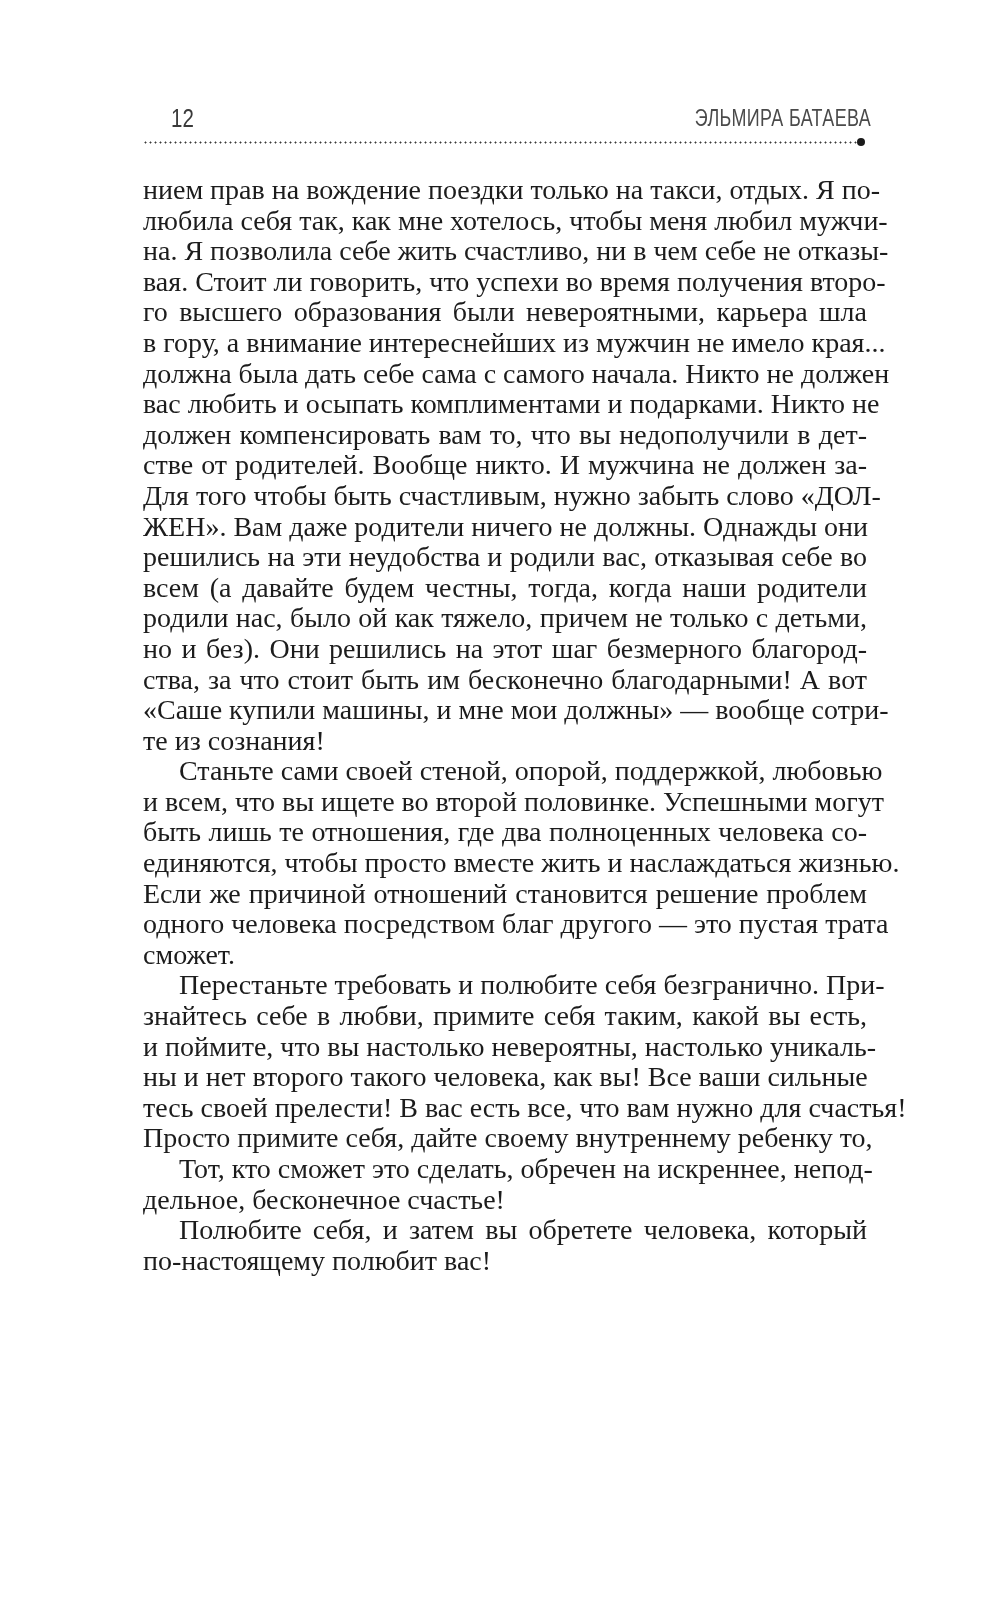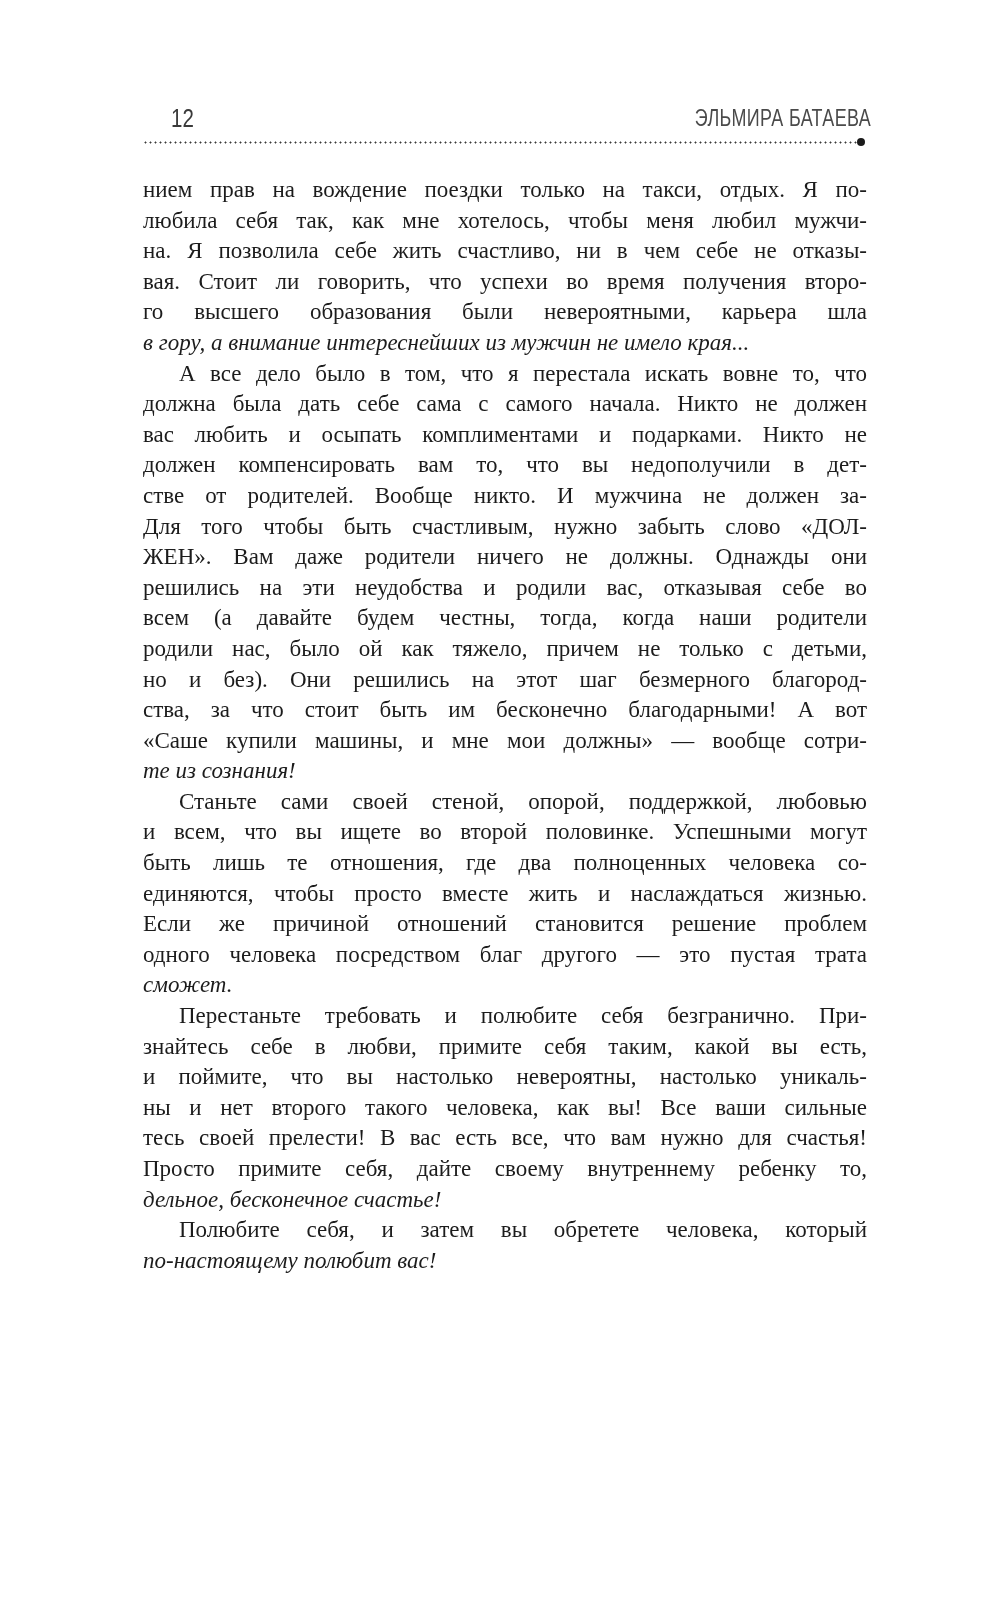--- a/index.html
+++ b/index.html
@@ -64,35 +64,34 @@
       height: 8px;
       border-radius: 50%;
       background: #1a1a1a;
     }
     .body-text {
       position: absolute;
       left: 143px;
       top: 175px;
       width: 724px;
       font-family: "Liberation Serif", serif;
-      font-size: 23px;
+      font-size: 28px;
       line-height: 30.6px;
       color: #1c1c1c;
     }
     .line {
       display: block;
       white-space: nowrap;
       text-align: justify;
       text-align-last: justify;
       height: 30.6px;
       overflow: visible;
     }
     .line.last {
       text-align-last: left;
-      font-style: italic;
     }
     .line.indent {
       text-indent: 36px;
     }
   </style>
 </head>
 <body>
 
 <div class="page-header">
   <span class="page-number">12</span>
@@ -104,21 +103,20 @@
 <div class="body-text" id="body-text">
     <div class="paragraph">
       <span class="line">нием прав на вождение поездки только на такси, отдых. Я по-</span>
       <span class="line">любила себя так, как мне хотелось, чтобы меня любил мужчи-</span>
       <span class="line">на. Я позволила себе жить счастливо, ни в чем себе не отказы-</span>
       <span class="line">вая. Стоит ли говорить, что успехи во время получения второ-</span>
       <span class="line">го высшего образования были невероятными, карьера шла</span>
       <span class="line last">в гору, а внимание интереснейших из мужчин не имело края...</span>
     </div>
     <div class="paragraph">
-      <span class="line indent">А все дело было в том, что я перестала искать вовне то, что</span>
       <span class="line">должна была дать себе сама с самого начала. Никто не должен</span>
       <span class="line">вас любить и осыпать комплиментами и подарками. Никто не</span>
       <span class="line">должен компенсировать вам то, что вы недополучили в дет-</span>
       <span class="line">стве от родителей. Вообще никто. И мужчина не должен за-</span>
       <span class="line">Для того чтобы быть счастливым, нужно забыть слово «ДОЛ-</span>
       <span class="line">ЖЕН». Вам даже родители ничего не должны. Однажды они</span>
       <span class="line">решились на эти неудобства и родили вас, отказывая себе во</span>
       <span class="line">всем (а давайте будем честны, тогда, когда наши родители</span>
       <span class="line">родили нас, было ой как тяжело, причем не только с детьми,</span>
       <span class="line">но и без). Они решились на этот шаг безмерного благород-</span>
@@ -137,19 +135,20 @@
     </div>
     <div class="paragraph">
       <span class="line indent">Перестаньте требовать и полюбите себя безгранично. При-</span>
       <span class="line">знайтесь себе в любви, примите себя таким, какой вы есть,</span>
       <span class="line">и поймите, что вы настолько невероятны, настолько уникаль-</span>
       <span class="line">ны и нет второго такого человека, как вы! Все ваши сильные</span>
       <span class="line">тесь своей прелести! В вас есть все, что вам нужно для счастья!</span>
       <span class="line">Просто примите себя, дайте своему внутреннему ребенку то,</span>
     </div>
     <div class="paragraph">
+      <span class="line indent">Тот, кто сможет это сделать, обречен на искреннее, непод-</span>
       <span class="line last">дельное, бесконечное счастье!</span>
     </div>
     <div class="paragraph">
       <span class="line indent">Полюбите себя, и затем вы обретете человека, который</span>
       <span class="line last">по-настоящему полюбит вас!</span>
     </div>
   </div>
 
 </body></html>

